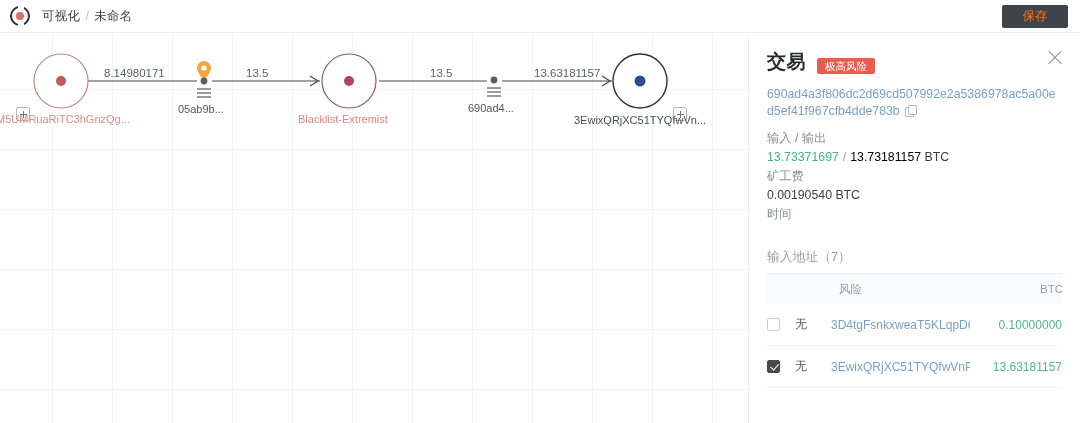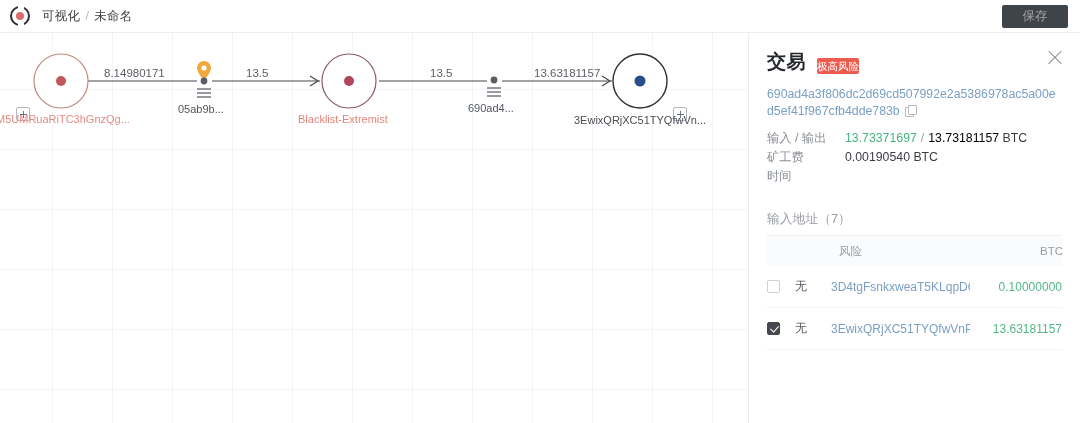--- a/index.html
+++ b/index.html
@@ -42,21 +42,21 @@
   .breadcrumb {
     margin-left: 12px;
     font-size: 12.5px; color: #3c3f43;
     letter-spacing: .3px;
     white-space: nowrap;
   }
   .breadcrumb .sep { color: #b9bcc0; margin: 0 5px; }
   .save-btn {
     position: absolute; right: 12px; top: 5px;
     width: 66px; height: 23px;
-    background: #3f434a; color: #a3a3a3;
+    background: #3f434a; color: #f97316;
     font-size: 12.5px; line-height: 23px; text-align: center;
     border-radius: 2px; border: none; cursor: pointer;
     font-family: inherit;
   }
 
   
   .canvas {
     position: absolute; top: 33px; left: 0;
     width: 748px; height: 390px;
     background-color: #ffffff;
@@ -112,21 +112,21 @@
     padding-top: 16px;
   }
   .panel-title {
     font-size: 19px; color: #24272b; font-weight: bold;
     letter-spacing: .5px;
   }
   .risk-badge {
     margin-left: 11px;
     background: #ec5b4e; color: #ffffff;
     font-size: 10.5px; line-height: 16px;
-    border-radius: 2px; padding: 0 0;
+    border-radius: 2px; padding: 0 8px;
     white-space: nowrap;
     margin-top: 8px;
   }
   .close-icon {
     position: absolute; right: 16px; top: 16px;
     width: 18px; height: 18px; cursor: pointer;
   }
   .close-icon::before, .close-icon::after {
     content: ""; position: absolute;
     left: 0; top: 8px; width: 18px; height: 1.2px;
@@ -153,21 +153,21 @@
   }
   .copy-icon::after {
     content: ""; position: absolute; left: 3px; top: 0;
     width: 7px; height: 8px;
     border: 1px solid #b6babf; border-radius: 1px; background: #fff;
   }
 
   .kv { margin-top: 9px; }
   .kv-row {
     display: flex; align-items: baseline;
-    font-size: 12.3px; line-height: 19px;
+    font-size: 12.3px; line-height: 19px; flex-direction: column;
   }
   .kv-key { width: 78px; flex: none; color: #8b8f95; white-space: nowrap; }
   .kv-val { color: #3a3d42; white-space: nowrap; }
   .val-in  { color: #43b581; }
   .val-out { color: #000000; }
   .val-sep { color: #9aa0a6; margin: 0 4px; }
 
   .tabs {
     margin-top: 21px;
     display: flex; align-items: flex-end;

